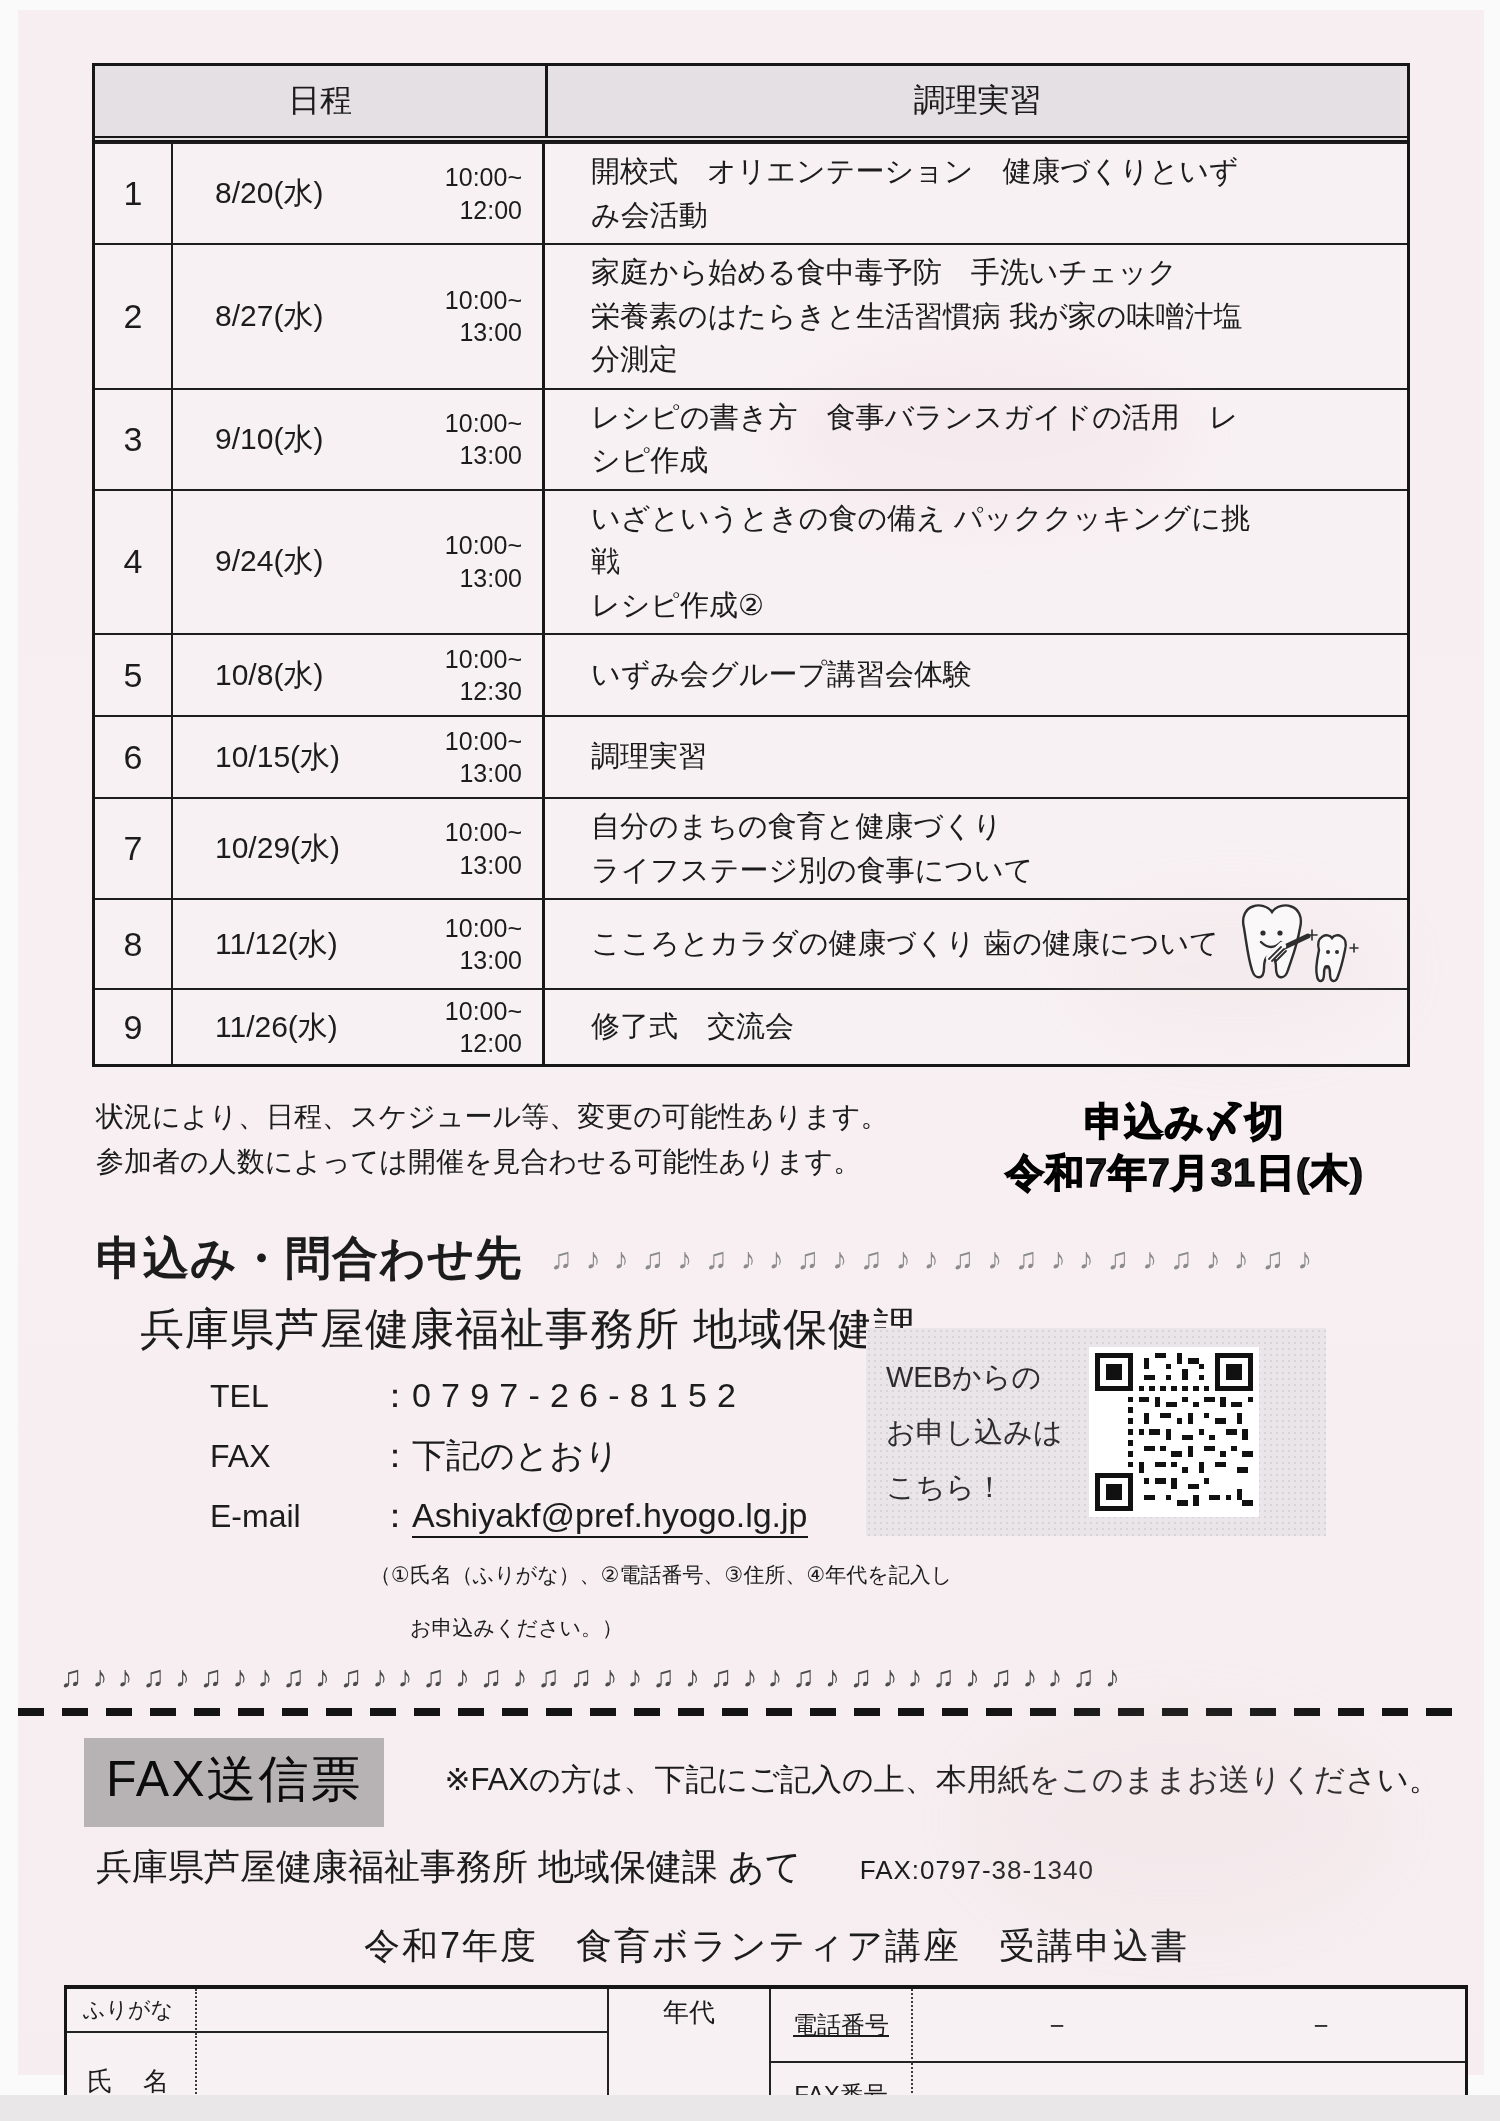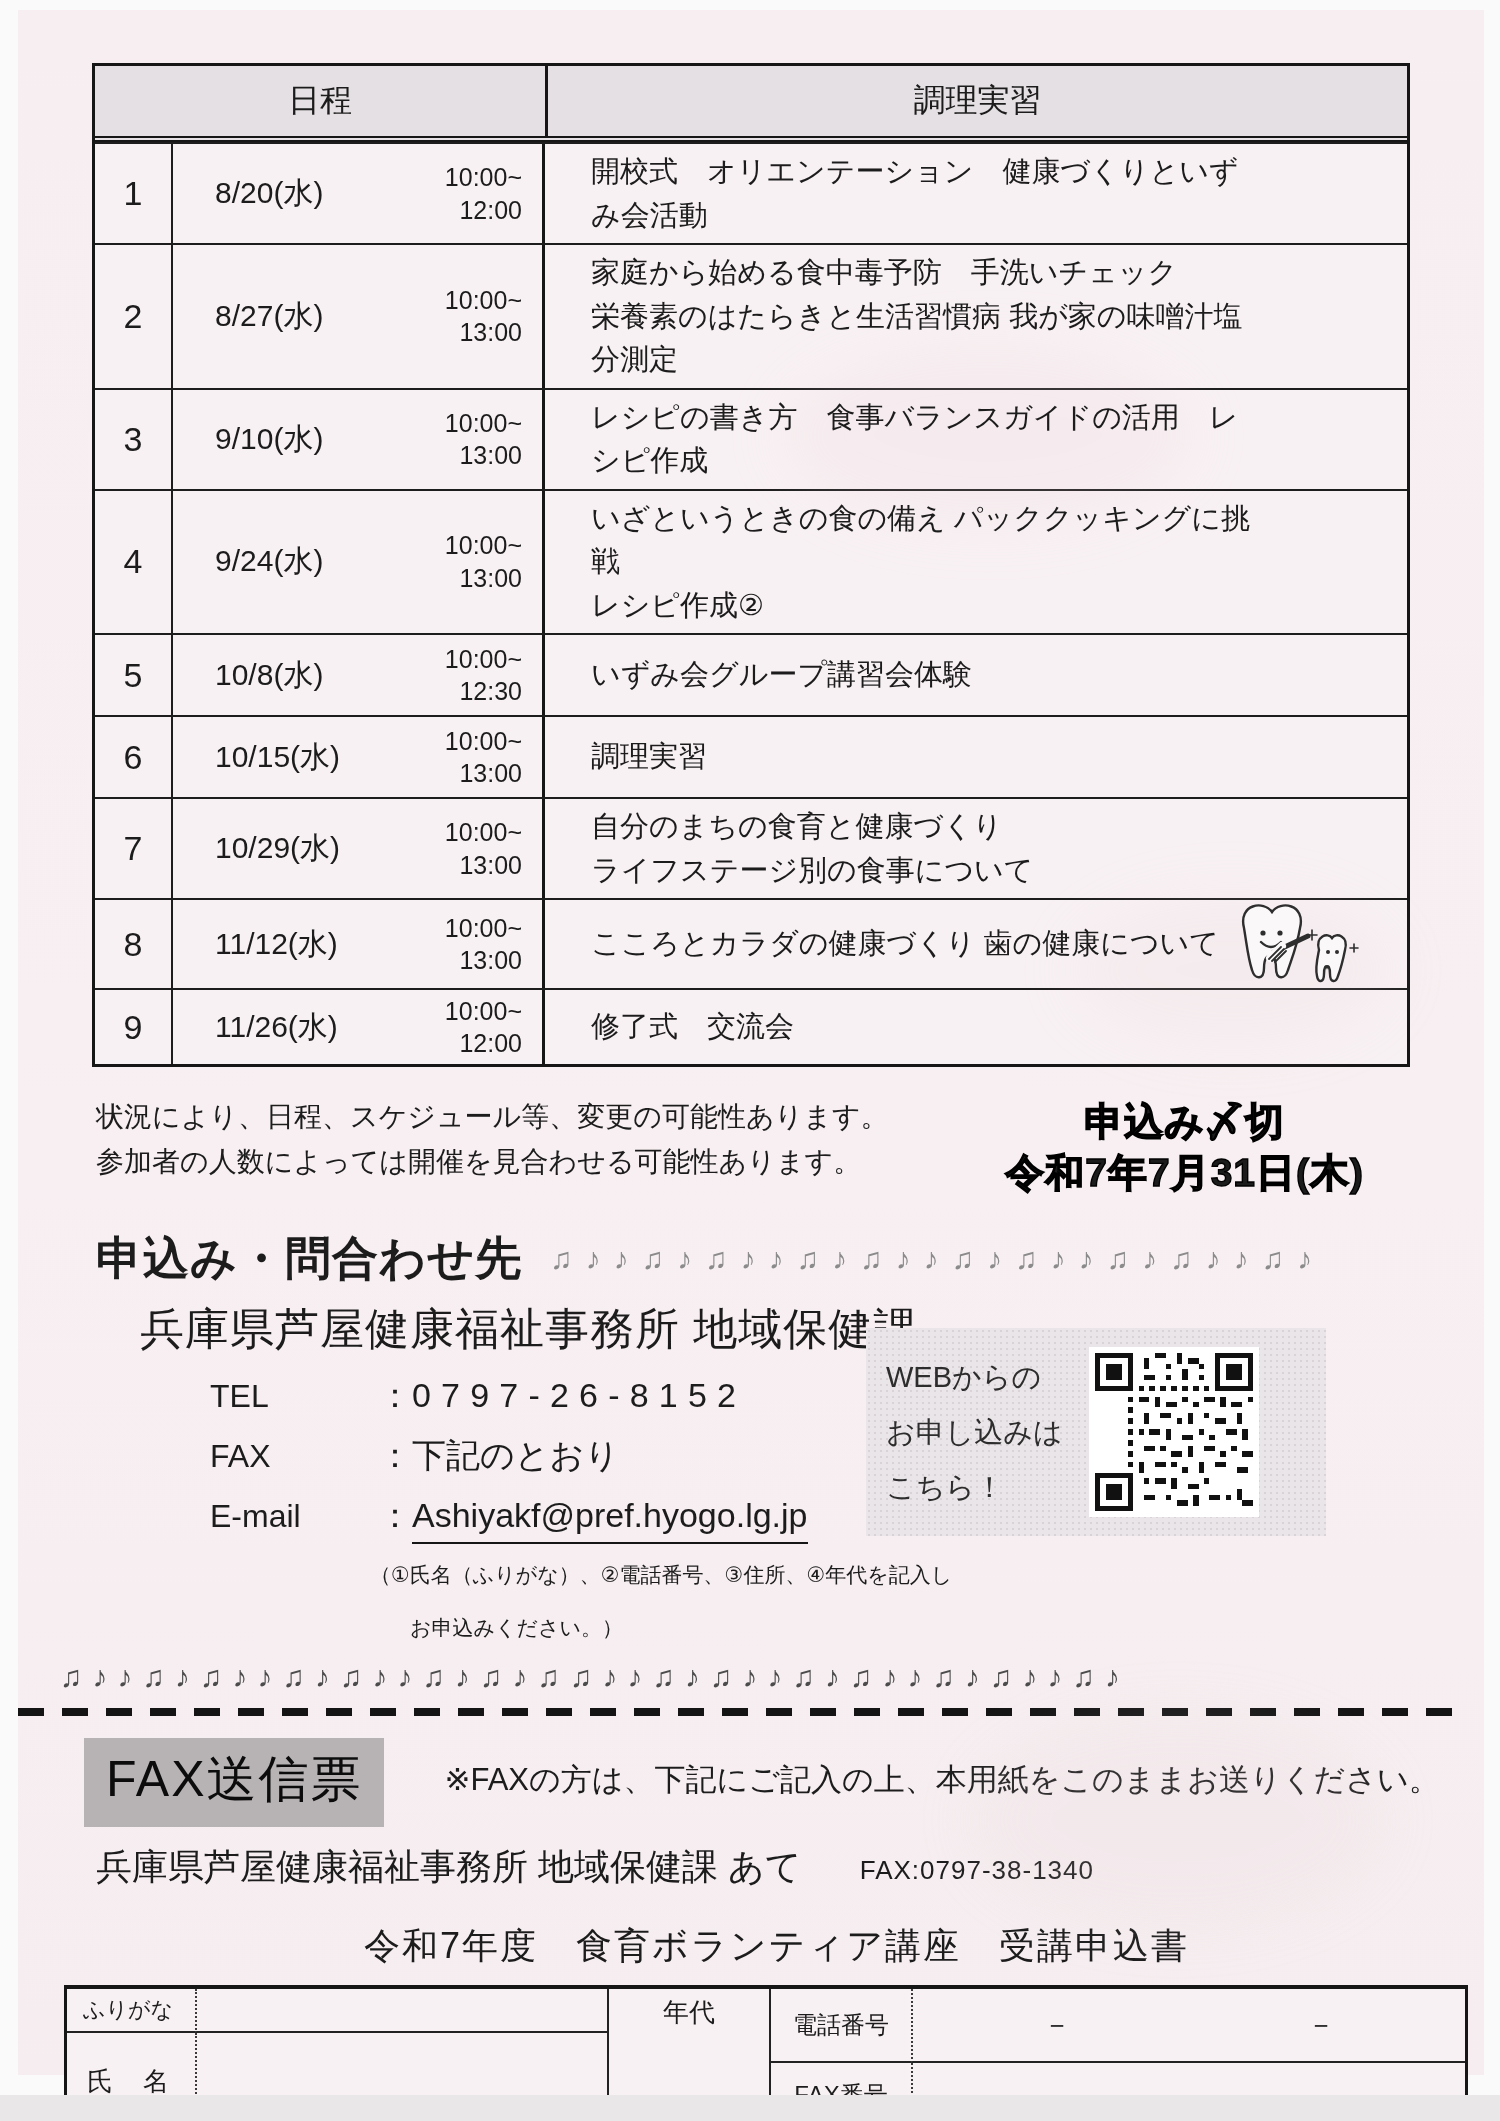--- a/index.html
+++ b/index.html
@@ -51,21 +51,21 @@
   .apply-head{display:flex;align-items:center;margin:30px 30px 0 78px;gap:28px;}
   .apply-title{font-size:46px;font-weight:600;letter-spacing:1px;white-space:nowrap;}
   .notes-strip{color:#8b8b8b;font-size:30px;letter-spacing:13px;white-space:nowrap;
                overflow:hidden;flex:1;}
   .contact{position:relative;margin:10px 0 0 0;}
   .org{font-size:44px;font-weight:500;margin-left:122px;letter-spacing:1px;}
   .crow{display:flex;margin-left:192px;margin-top:14px;align-items:baseline;}
   .clabel{width:168px;font-size:32px;}
   .cvalue{font-size:34px;}
   .tel-digits{letter-spacing:0.30em;}
-  .email-link{border-bottom:2px solid #161616;padding-bottom:8px;}
+  .email-link{border-bottom:2px solid #161616;padding-bottom:2px;}
   .cnote{font-size:21px;margin-left:352px;margin-top:20px;line-height:1.55;}
   .cnote2{margin-left:392px;}
   .webbox{
     position:absolute;top:28px;right:158px;width:420px;height:180px;
     background:#eae5e8;
     background-image:radial-gradient(#d9d2d7 1px,transparent 1.3px);
     background-size:6px 6px;
     display:flex;align-items:center;gap:26px;padding:14px 20px;
   }
   .webtext{font-size:29px;line-height:1.9;color:#2d2d2d;}
@@ -94,21 +94,21 @@
   }
   .fc{font-size:26px;}
   .dotL{border-left:2px dotted #3a3a3a;}
   .solidL{border-left:2px solid #222;}
   .botB{border-bottom:2px solid #222;}
   .f-furigana{grid-area:1/1/2/2;display:flex;align-items:center;padding-left:16px;font-size:22px;border-bottom:2px solid #222;}
   .f-furigana-in{grid-area:1/2/2/3;}
   .f-name{grid-area:2/1/4/2;display:flex;align-items:center;padding-left:20px;letter-spacing:2px;}
   .f-name-in{grid-area:2/2/4/3;}
   .f-age{grid-area:1/3/4/4;display:flex;justify-content:center;padding-top:6px;}
-  .f-tel{grid-area:1/4/3/5;display:flex;align-items:center;justify-content:center;font-size:24px;}
+  .f-tel{grid-area:1/4/3/5;display:flex;align-items:center;justify-content:center;font-size:24px;text-decoration:underline;}
   .f-tel-in{grid-area:1/5/3/6;display:flex;align-items:center;}
   .f-fax{grid-area:3/4/4/5;display:flex;align-items:center;justify-content:center;font-size:24px;}
   .f-fax-in{grid-area:3/5/4/6;display:flex;align-items:center;}
   .dashes{display:flex;width:100%;padding:0 130px;justify-content:space-between;font-size:28px;}
   .scan-strip{position:absolute;left:0;right:0;bottom:0;height:26px;background:#e9e7e8;}
 </style>
 </head>
 <body>
 
 <div class="paper">

